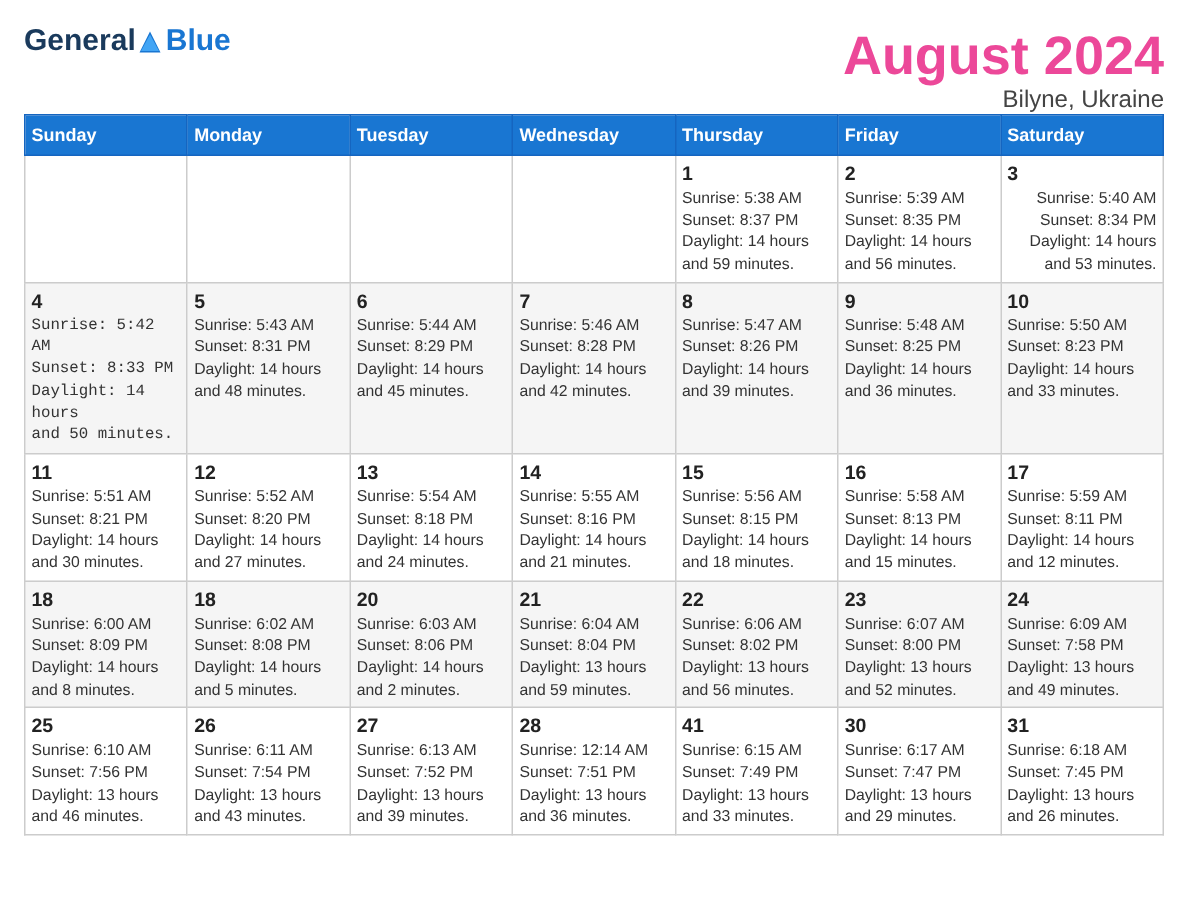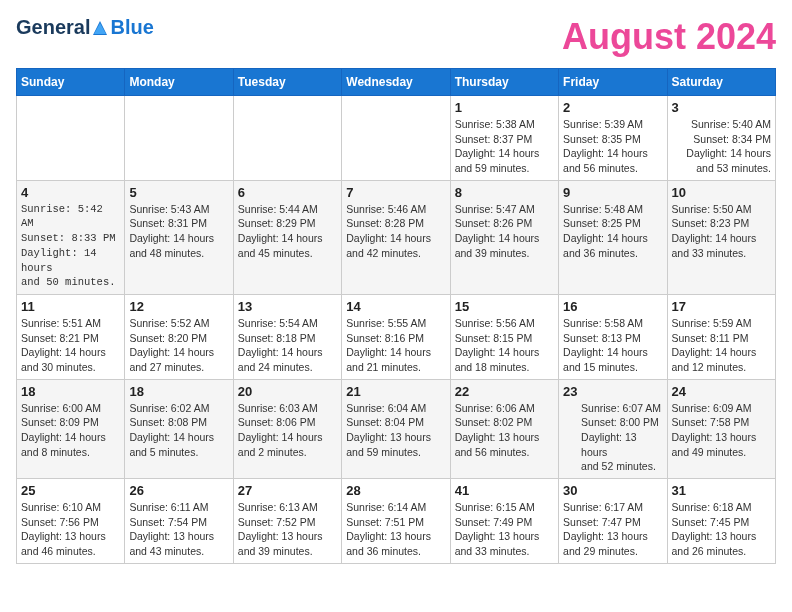--- a/index.html
+++ b/index.html
@@ -7,21 +7,20 @@
       font-family: Arial, sans-serif;
       background: #fff;
       width: 792px;
       min-height: 612px;
       padding: 16px;
     }
     .header {
       display: flex;
       justify-content: space-between;
       align-items: flex-start;
-      margin-bottom: 10px;
     }
     .logo {
       display: flex;
       flex-direction: column;
       align-items: flex-start;
     }
     .logo-text {
       display: flex;
       align-items: center;
       font-size: 20px;
@@ -97,20 +96,21 @@
       <span class="logo-general">General</span>
       <svg class="logo-icon" viewBox="0 0 18 18">
         <polygon points="9,2 16,16 2,16" fill="#1976d2"></polygon>
         <polygon points="9,4 15,15 3,15" fill="#42a5f5"></polygon>
       </svg>
       <span class="logo-blue">Blue</span>
     </div>
   </div>
   <div class="title-block">
     <h1>August 2024</h1>
+    <h2>Bilyne, Ukraine</h2>
   </div>
 </div>
 
 <table class="calendar">
   <thead>
     <tr>
     <th>Sunday</th>
         <th>Monday</th>
         <th>Tuesday</th>
         <th>Wednesday</th>
@@ -280,21 +280,21 @@
         </td>
         <td>
           <div class="day-number">22</div>
           <div class="day-info" style="white-space: pre-line;">Sunrise: 6:06 AM
 Sunset: 8:02 PM
 Daylight: 13 hours
 and 56 minutes.</div>
         </td>
         <td>
           <div class="day-number">23</div>
-          <div class="day-info" style="white-space: pre-line; margin-left: 18px;">Sunrise: 6:07 AM
+          <div class="day-info" style="white-space: pre-line;">Sunrise: 6:07 AM
 Sunset: 8:00 PM
 Daylight: 13 hours
 and 52 minutes.</div>
         </td>
         <td>
           <div class="day-number">24</div>
           <div class="day-info" style="white-space: pre-line;">Sunrise: 6:09 AM
 Sunset: 7:58 PM
 Daylight: 13 hours
 and 49 minutes.</div>
@@ -317,21 +317,21 @@
         </td>
         <td>
           <div class="day-number">27</div>
           <div class="day-info" style="white-space: pre-line;">Sunrise: 6:13 AM
 Sunset: 7:52 PM
 Daylight: 13 hours
 and 39 minutes.</div>
         </td>
         <td>
           <div class="day-number">28</div>
-          <div class="day-info" style="white-space: pre-line;">Sunrise: 6:14 AM
+          <div class="day-info" style="white-space: pre-line;">Sunrise: 12:14 AM
 Sunset: 7:51 PM
 Daylight: 13 hours
 and 36 minutes.</div>
         </td>
         <td>
           <div class="day-number">41</div>
           <div class="day-info" style="white-space: pre-line;">Sunrise: 6:15 AM
 Sunset: 7:49 PM
 Daylight: 13 hours
 and 33 minutes.</div>

